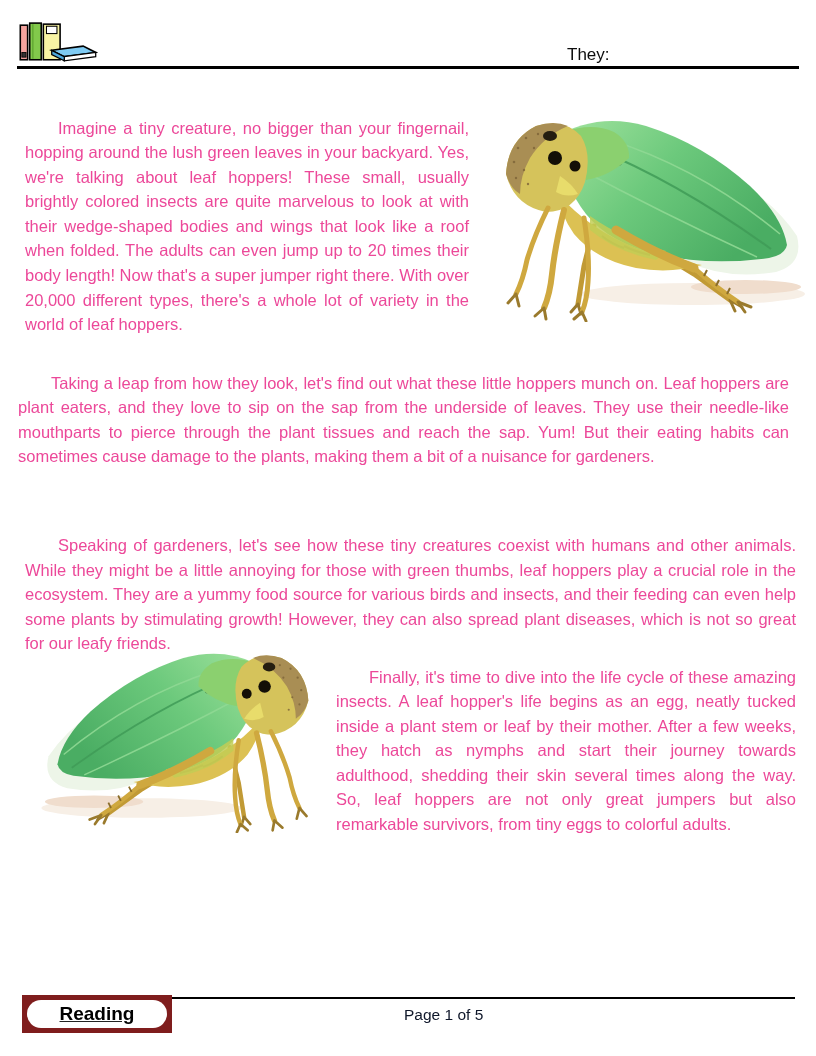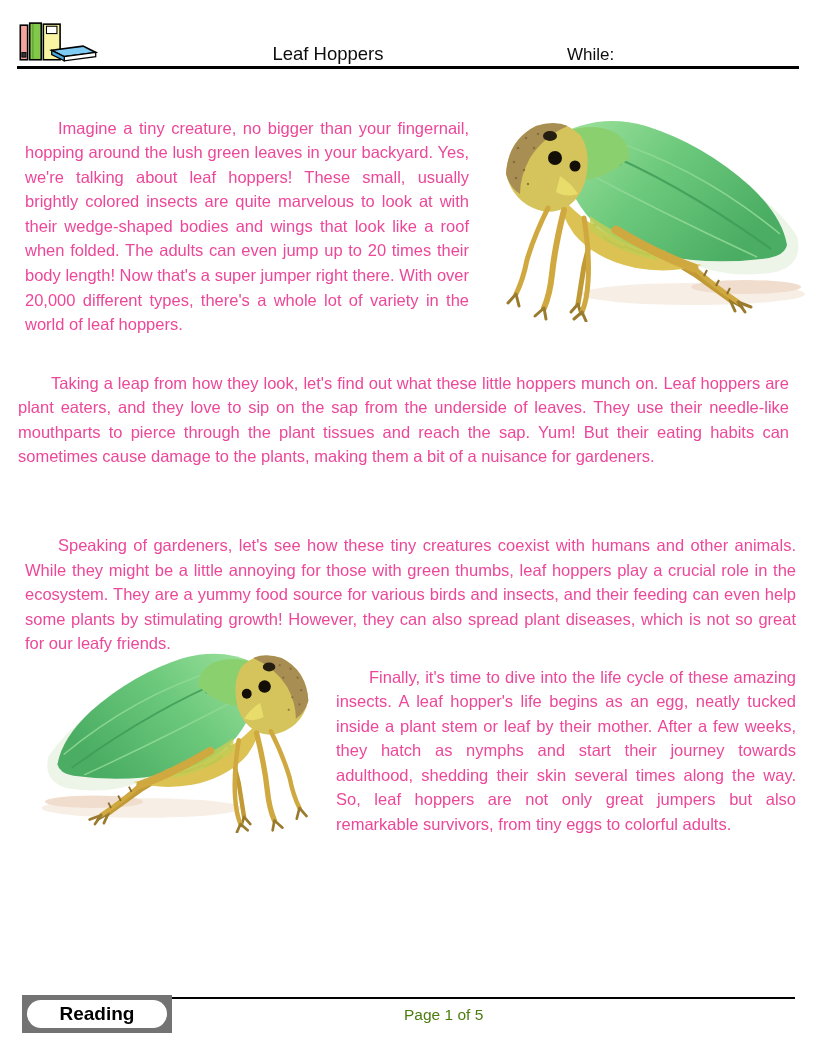--- a/index.html
+++ b/index.html
@@ -31,47 +31,46 @@
 
   .leg   { stroke:#cfa83f; stroke-width:5; fill:none; stroke-linecap:round; stroke-linejoin:round; }
   .leg.w { stroke-width:6; }
   .leg.far { stroke:#c19a35; }
   .foot  { stroke:#9a7a2c; stroke-width:3; fill:none; stroke-linecap:round; }
   .vein-d { stroke:#3f9b57; stroke-width:2;   fill:none; opacity:.85; }
   .vein-l { stroke:#8fd893; stroke-width:1.6; fill:none; opacity:.9; }
 
   
   .ftr-rule { position:absolute; left:24px; top:997px; width:771px; height:2px; background:#000; }
-  .badge { position:absolute; left:22px; top:995px; width:150px; height:38px; background:#737373;
-           display:flex; align-items:center; justify-content:center; }
+  .badge { position:absolute; left:22px; top:995px; width:150px; height:38px; background:#7f1d1d;
+           display:flex; align-items:center; justify-content:center;text-decoration:underline; }
   .badge-pill { background:#fff; border-radius:16px; width:140px; height:28px;
                 display:flex; align-items:center; justify-content:center;
                 font-weight:bold; font-size:19px; color:#000; }
   .ftr-site { position:absolute; left:181px; top:1011px; font-size:16px; color:#0d0d0d; }
-  .ftr-page { position:absolute; left:404px; top:1006px; font-size:15.5px; color:#4d7c0f; }
+  .ftr-page { position:absolute; left:404px; top:1006px; font-size:15.5px; color:#0f172a; }
 </style>
 </head>
 <body>
 
 <div class="page">
 
   <svg class="logo" viewBox="0 0 84 40">
     <rect x="6" y="3" width="7" height="33" fill="#f4a39e" stroke="#000" stroke-width="1.5"></rect>
     <rect x="7.5" y="29" width="4" height="4.5" fill="#333" stroke="#000" stroke-width="0.8"></rect>
     <rect x="15" y="1" width="11" height="35" fill="#82c94b" stroke="#000" stroke-width="1.5"></rect>
     <line x1="18" y1="2" x2="18" y2="35" stroke="#5da32f" stroke-width="1.2"></line>
     <rect x="28" y="2" width="16" height="34" fill="#f8f4a4" stroke="#000" stroke-width="1.5"></rect>
     <rect x="31" y="4" width="10" height="7" fill="#fff" stroke="#000" stroke-width="1"></rect>
     <polygon points="36,27 66,23 78,29 48,33" fill="#7fcbf3" stroke="#000" stroke-width="1.5"></polygon>
     <polygon points="48,33 78,29 78,33 48,37" fill="#ffffff" stroke="#000" stroke-width="1.2"></polygon>
     <polygon points="36,27 36,31 48,37 48,33" fill="#4da9dd" stroke="#000" stroke-width="1.2"></polygon>
   </svg>
 
-  <div class="hdr-title">Leaf Hoppers</div>
-  <div class="hdr-name">While:</div>
+  <div class="hdr-name">They:</div>
   <div class="hdr-rule"></div>
 
   <p class="para p1">Imagine a tiny creature, no bigger than your fingernail, hopping around the lush green leaves in your backyard. Yes, we're talking about leaf hoppers! These small, usually brightly colored insects are quite marvelous to look at with their wedge-shaped bodies and wings that look like a roof when folded. The adults can even jump up to 20 times their body length! Now that's a super jumper right there. With over 20,000 different types, there's a whole lot of variety in the world of leaf hoppers.</p>
 
   <div class="img1">
     <svg viewBox="0 0 308 224">
       <defs>
         <linearGradient id="wg" x1="0" y1="0" x2="1" y2="0.55">
           <stop offset="0" stop-color="#a3e49f"></stop>
           <stop offset="0.5" stop-color="#6cc97c"></stop>

